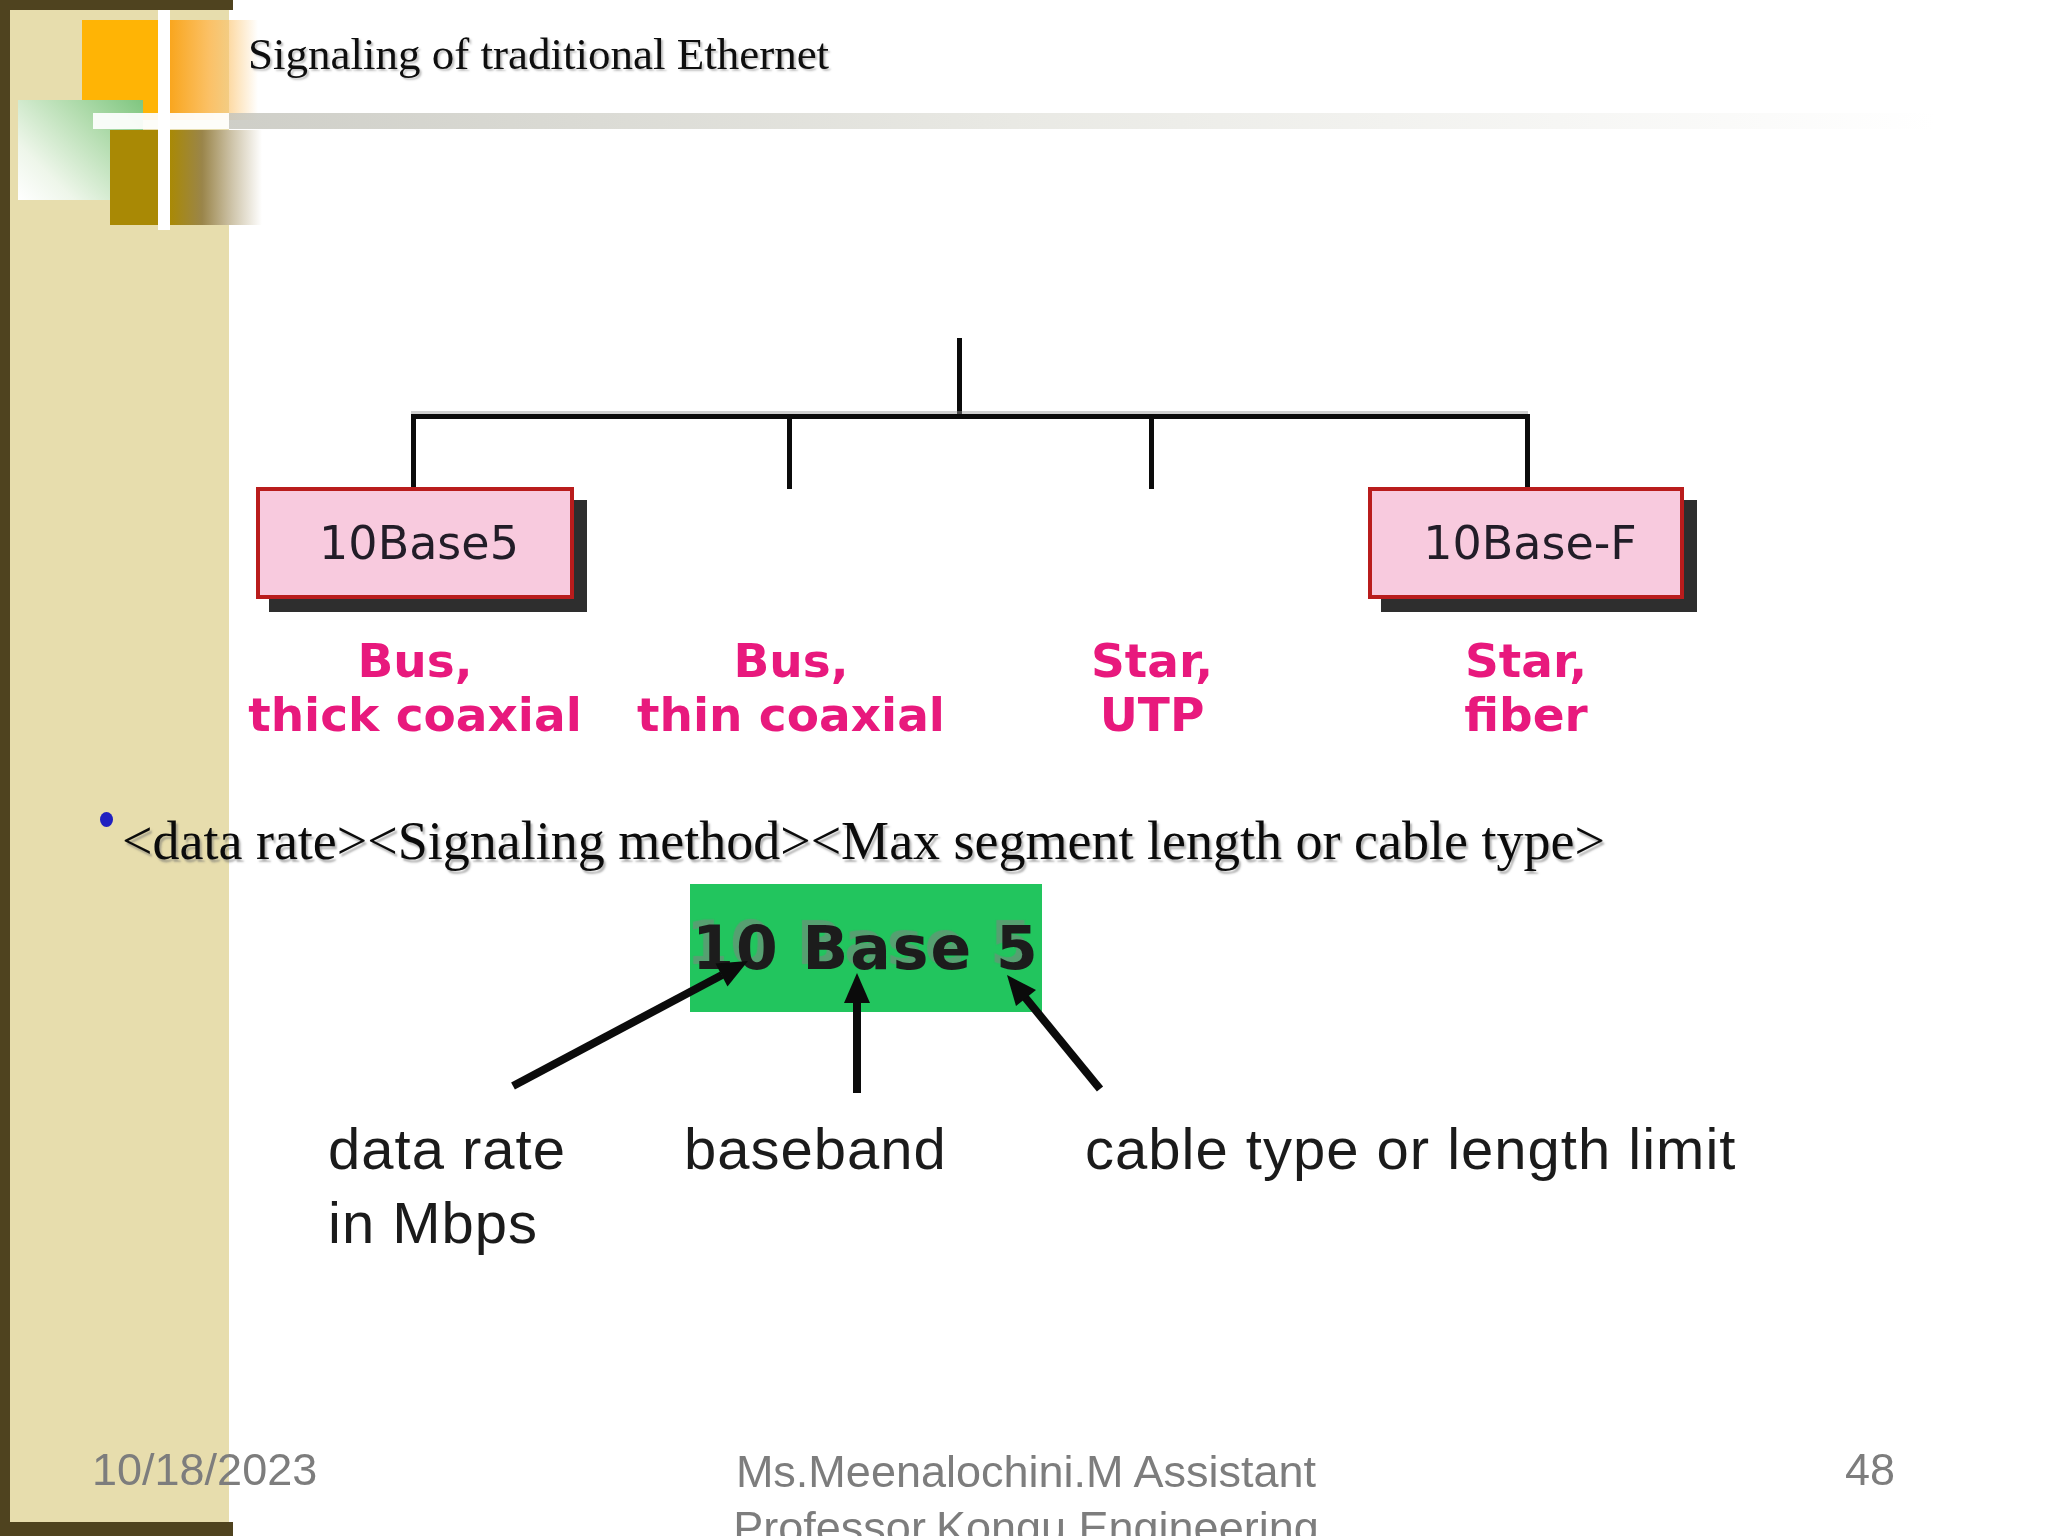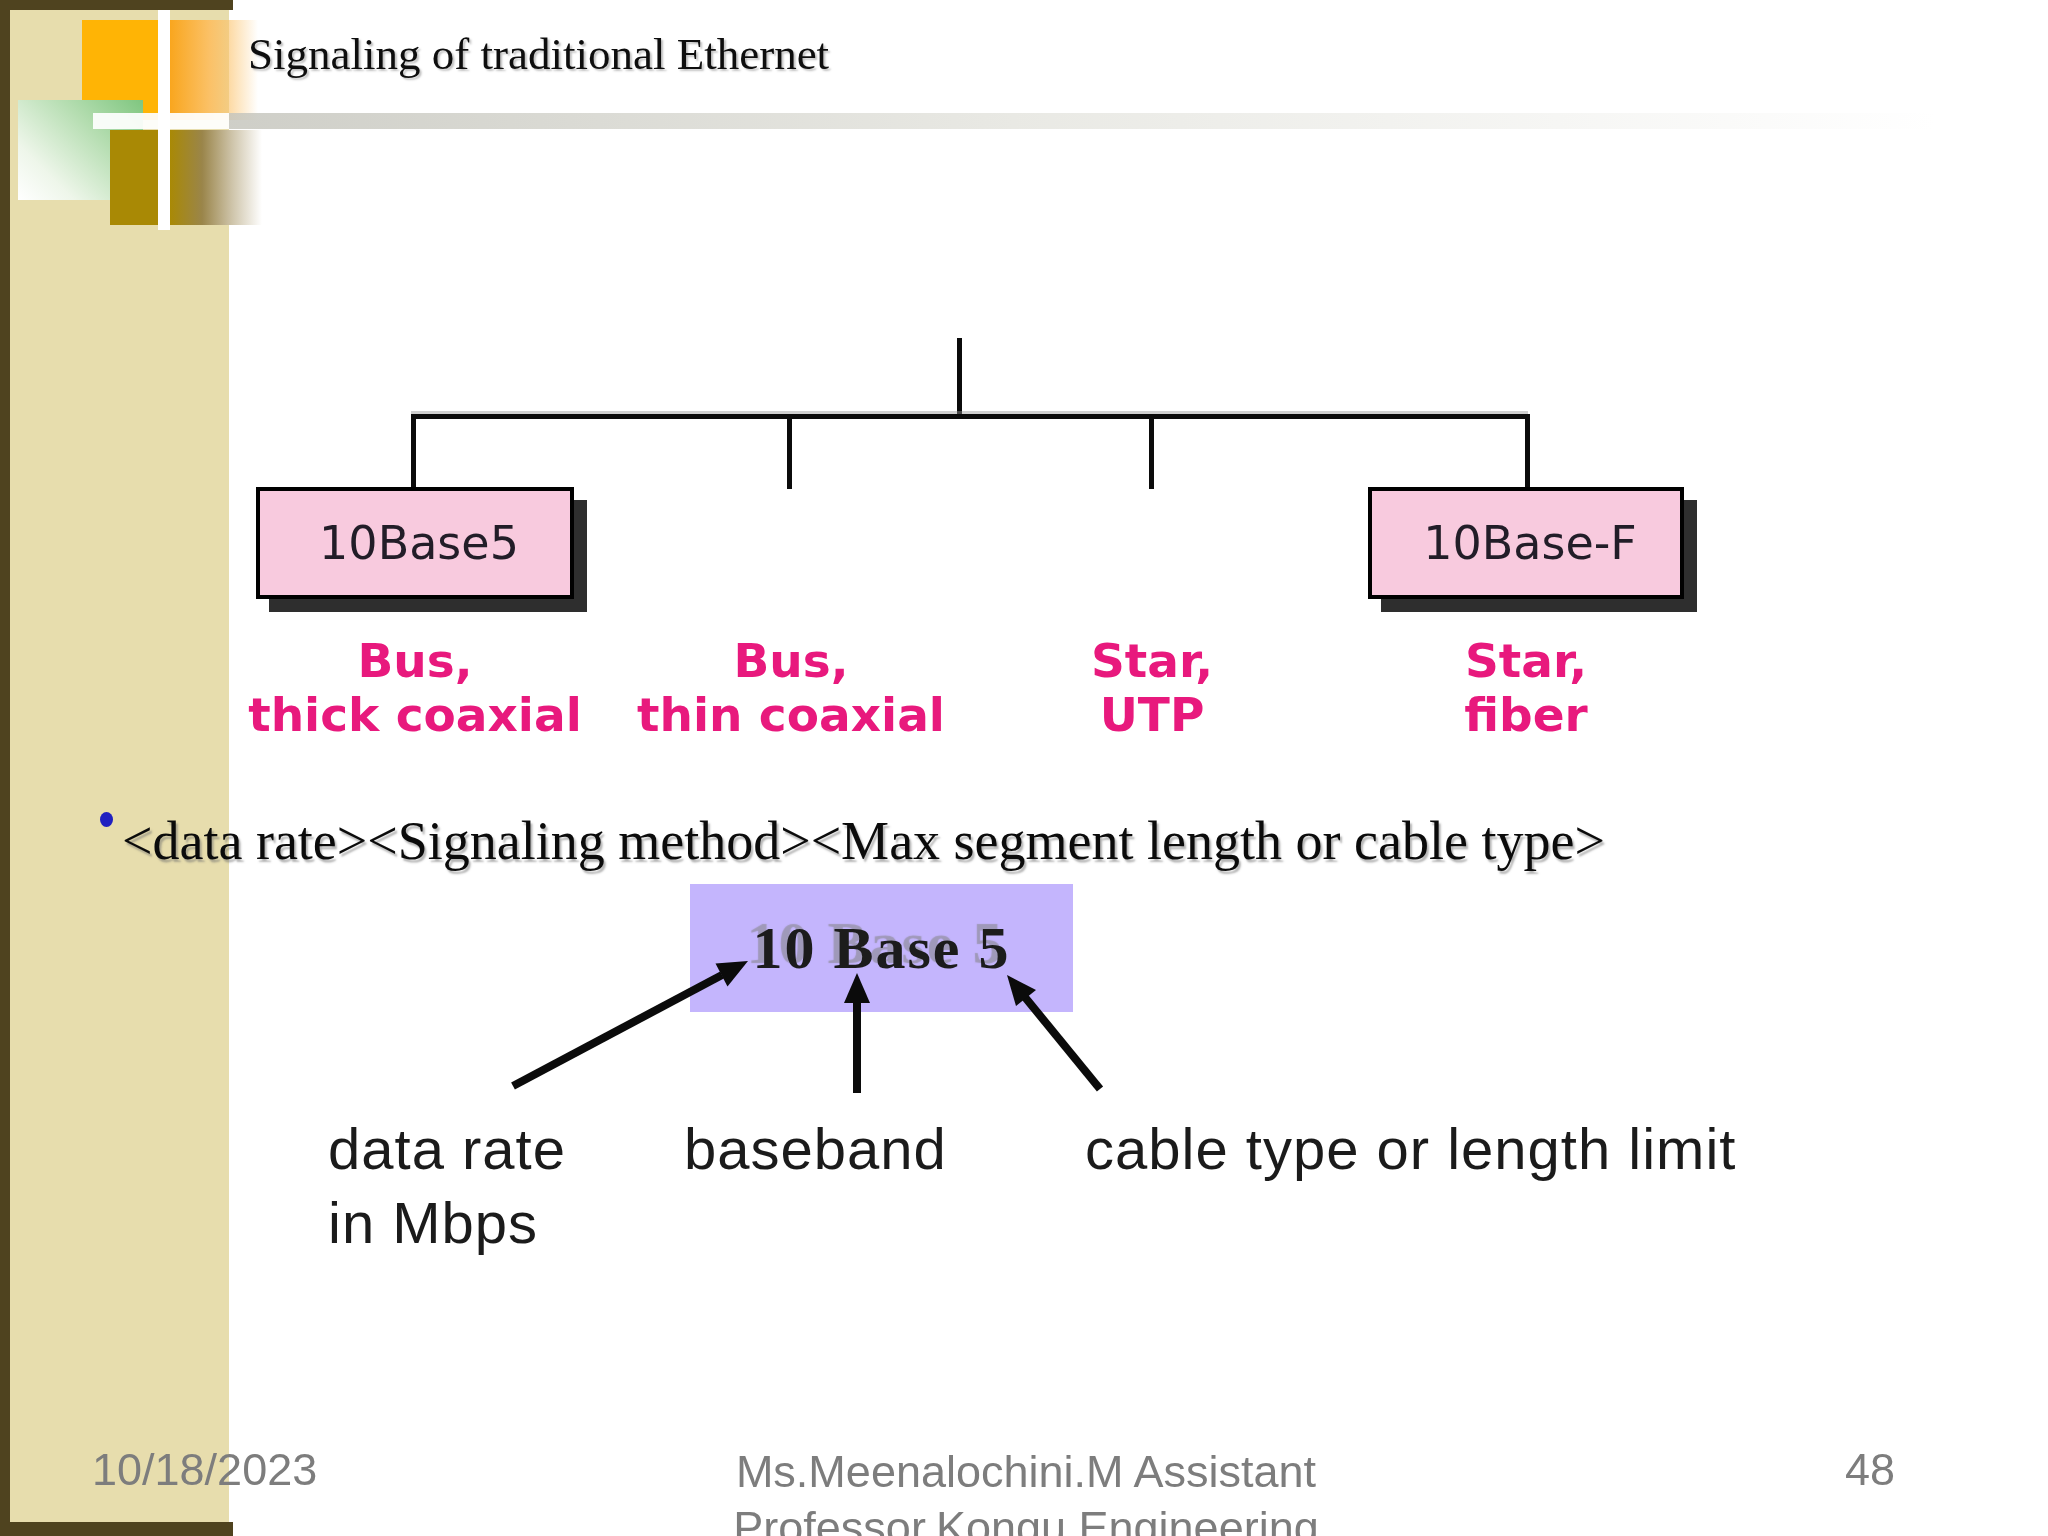--- a/index.html
+++ b/index.html
@@ -34,39 +34,39 @@
   
   .rootbox{
     left:698px;top:136px;width:518px;height:204px;box-sizing:border-box;
     background:#ffffff;border:4px solid #141414;box-shadow:13px 13px 0 #2e2e2e;
     display:flex;align-items:center;justify-content:center;text-align:center;
     font-size:42px;line-height:1.18;color:#1a1a1a;white-space:pre-line;
   }
   .conn{background:#0b0b0b;}
   .node{
     top:487px;height:112px;box-sizing:border-box;position:absolute;
-    background:#f8cade;border:4px solid #000000;box-shadow:13px 13px 0 #2e2e2e;
+    background:#f8cade;border:4px solid #b91c1c;box-shadow:13px 13px 0 #2e2e2e;
     display:flex;align-items:center;justify-content:center;
     font-size:46px;color:#221d28;padding-left:8px;
   }
   .media{
     top:634px;width:360px;position:absolute;text-align:center;
     font-size:47px;line-height:1.15;color:#e8197d;white-space:pre-line;font-weight:bold;
   }
   
   .bullet-dot{left:100px;top:812px;width:13px;height:15px;border-radius:50%;background:#2020c0;}
   .bullet-text{
     left:122px;top:790px;width:1850px;
     font-family:"Liberation Serif",serif;font-size:54px;color:#0b0b0b;
     text-shadow:2px 3px 2px rgba(110,110,110,0.5);white-space:nowrap;margin-top:20px;
   }
   
   .example-box{
-    left:690px;top:884px;width:383px;height:128px;background:#c4b5fd;
-    display:flex;align-items:center;justify-content:center;font-family:Liberation Serif, serif;
+    left:690px;top:884px;width:352px;height:128px;background:#22c55e;
+    display:flex;align-items:center;justify-content:center;
   }
   .example-text{
     font-size:60px;font-weight:bold;color:#1c1c1c;letter-spacing:2px;
     text-shadow:-6px -5px 1px rgba(130,130,130,0.55);
   }
   .annot{
     top:1112px;position:absolute;font-family:"Liberation Sans",sans-serif;
     font-size:58px;line-height:1.28;color:#1b1b1b;letter-spacing:1px;white-space:pre-line;
   }
   svg.arrows{left:0;top:0;width:2048px;height:1536px;pointer-events:none;}

